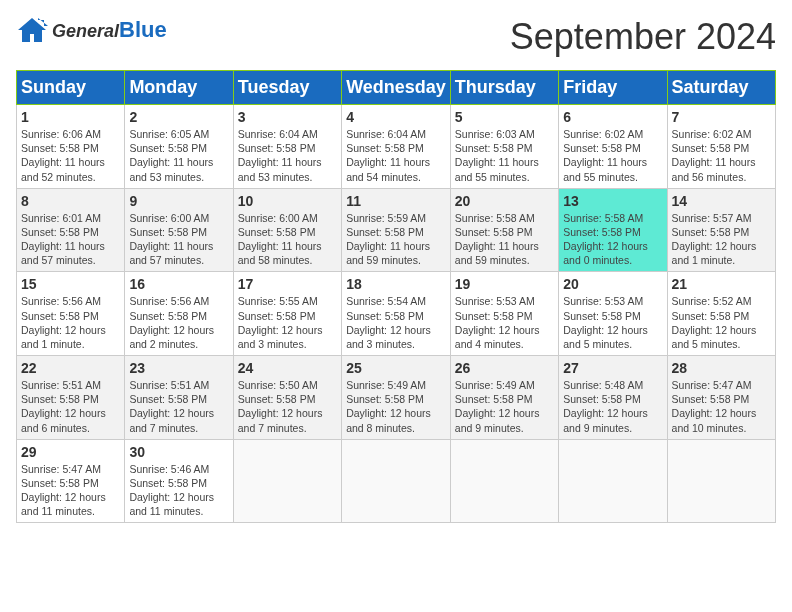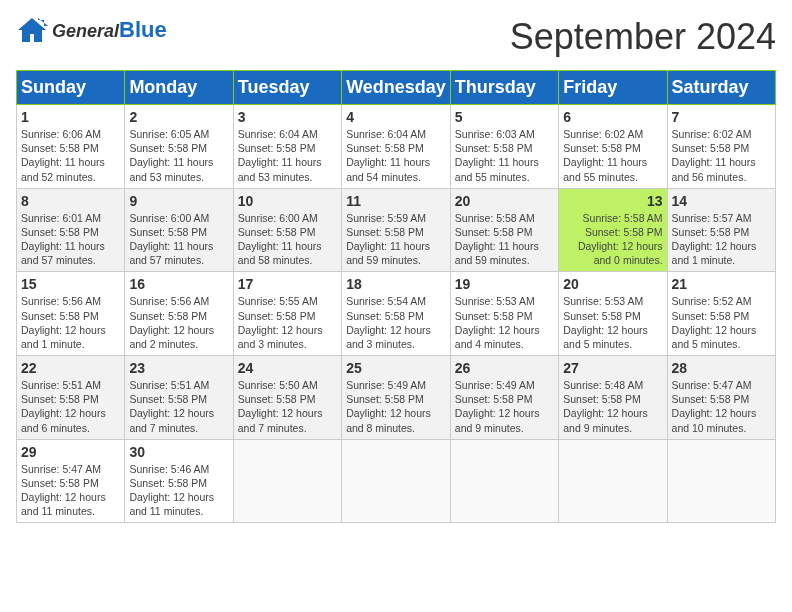--- a/index.html
+++ b/index.html
@@ -146,21 +146,21 @@
           <div class="day-info">Sunrise: 6:00 AM<br>Sunset: 5:58 PM<br>Daylight: 11 hours and 58 minutes.</div>
         </td>
         <td style="background: rgb(242, 242, 242);">
           <span class="day-num">11</span>
           <div class="day-info">Sunrise: 5:59 AM<br>Sunset: 5:58 PM<br>Daylight: 11 hours and 59 minutes.</div>
         </td>
         <td style="background: rgb(242, 242, 242);">
           <span class="day-num">20</span>
           <div class="day-info">Sunrise: 5:58 AM<br>Sunset: 5:58 PM<br>Daylight: 11 hours and 59 minutes.</div>
         </td>
-        <td style="background: #bef264; text-align: right;">
+        <td style="background: #5eead4;">
           <span class="day-num">13</span>
           <div class="day-info">Sunrise: 5:58 AM<br>Sunset: 5:58 PM<br>Daylight: 12 hours and 0 minutes.</div>
         </td>
         <td style="background: rgb(242, 242, 242);">
           <span class="day-num">14</span>
           <div class="day-info">Sunrise: 5:57 AM<br>Sunset: 5:58 PM<br>Daylight: 12 hours and 1 minute.</div>
         </td>
       </tr>
       <tr>
         <td>

